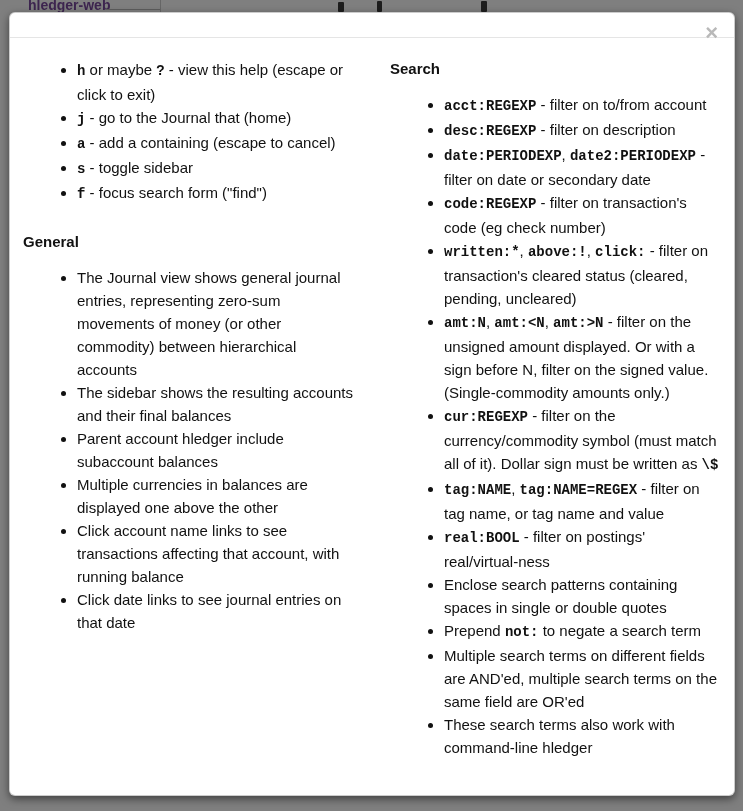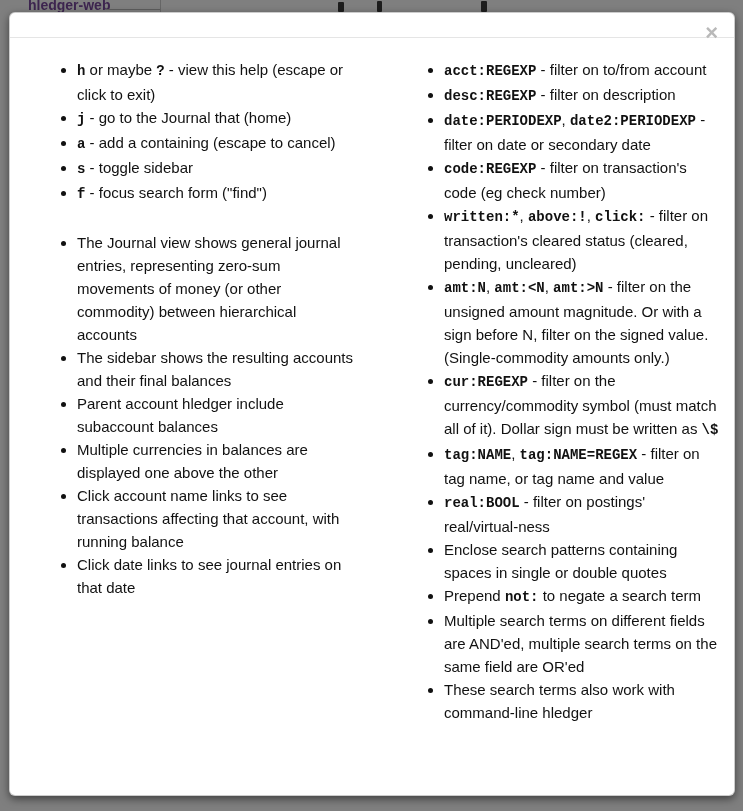--- a/index.html
+++ b/index.html
@@ -79,37 +79,39 @@
   </div>
   <div class="modal-body">
     <div class="col-left" id="col-left">
         <ul class="help-list">
           <li><span class="code">h</span><span> or maybe </span><span class="code">?</span><span> - view this help (escape or click to exit)</span></li>
           <li><span class="code">j</span><span> - go to the Journal that (home)</span></li>
           <li><span class="code">a</span><span> - add a containing (escape to cancel)</span></li>
           <li><span class="code">s</span><span> - toggle sidebar</span></li>
           <li><span class="code">f</span><span> - focus search form ("find")</span></li>
         </ul>
+        <h3 class="section-heading">General</h3>
         <ul class="help-list">
           <li><span>The Journal view shows general journal entries, representing zero-sum movements of money (or other commodity) between hierarchical accounts</span></li>
           <li><span>The sidebar shows the resulting accounts and their final balances</span></li>
           <li><span>Parent account hledger include subaccount balances</span></li>
           <li><span>Multiple currencies in balances are displayed one above the other</span></li>
           <li><span>Click account name links to see transactions affecting that account, with running balance</span></li>
           <li><span>Click date links to see journal entries on that date</span></li>
         </ul>
       </div>
     <div class="col-right" id="col-right">
+        <h3 class="section-heading">Search</h3>
         <ul class="help-list">
           <li><span class="code">acct:REGEXP</span><span> - filter on to/from account</span></li>
           <li><span class="code">desc:REGEXP</span><span> - filter on description</span></li>
           <li><span class="code">date:PERIODEXP</span><span>, </span><span class="code">date2:PERIODEXP</span><span> - filter on date or secondary date</span></li>
           <li><span class="code">code:REGEXP</span><span> - filter on transaction's code (eg check number)</span></li>
           <li><span class="code">written:*</span><span>, </span><span class="code">above:!</span><span>, </span><span class="code">click:</span><span> - filter on transaction's cleared status (cleared, pending, uncleared)</span></li>
-          <li><span class="code">amt:N</span><span>, </span><span class="code">amt:&lt;N</span><span>, </span><span class="code">amt:&gt;N</span><span> - filter on the unsigned amount magnitude. Or with a sign before N, filter on the signed value. (Single-commodity amounts only.)</span></li>
+          <li><span class="code">amt:N</span><span>, </span><span class="code">amt:&lt;N</span><span>, </span><span class="code">amt:&gt;N</span><span> - filter on the unsigned amount displayed. Or with a sign before N, filter on the signed value. (Single-commodity amounts only.)</span></li>
           <li><span class="code">cur:REGEXP</span><span> - filter on the currency/commodity symbol (must match all of it). Dollar sign must be written as </span><span class="code">\$</span></li>
           <li><span class="code">tag:NAME</span><span>, </span><span class="code">tag:NAME=REGEX</span><span> - filter on tag name, or tag name and value</span></li>
           <li><span class="code">real:BOOL</span><span> - filter on postings' real/virtual-ness</span></li>
           <li><span>Enclose search patterns containing spaces in single or double quotes</span></li>
           <li><span>Prepend </span><span class="code">not:</span><span> to negate a search term</span></li>
           <li><span>Multiple search terms on different fields are AND'ed, multiple search terms on the same field are OR'ed</span></li>
           <li><span>These search terms also work with command-line hledger</span></li>
         </ul>
       </div>
   </div>

